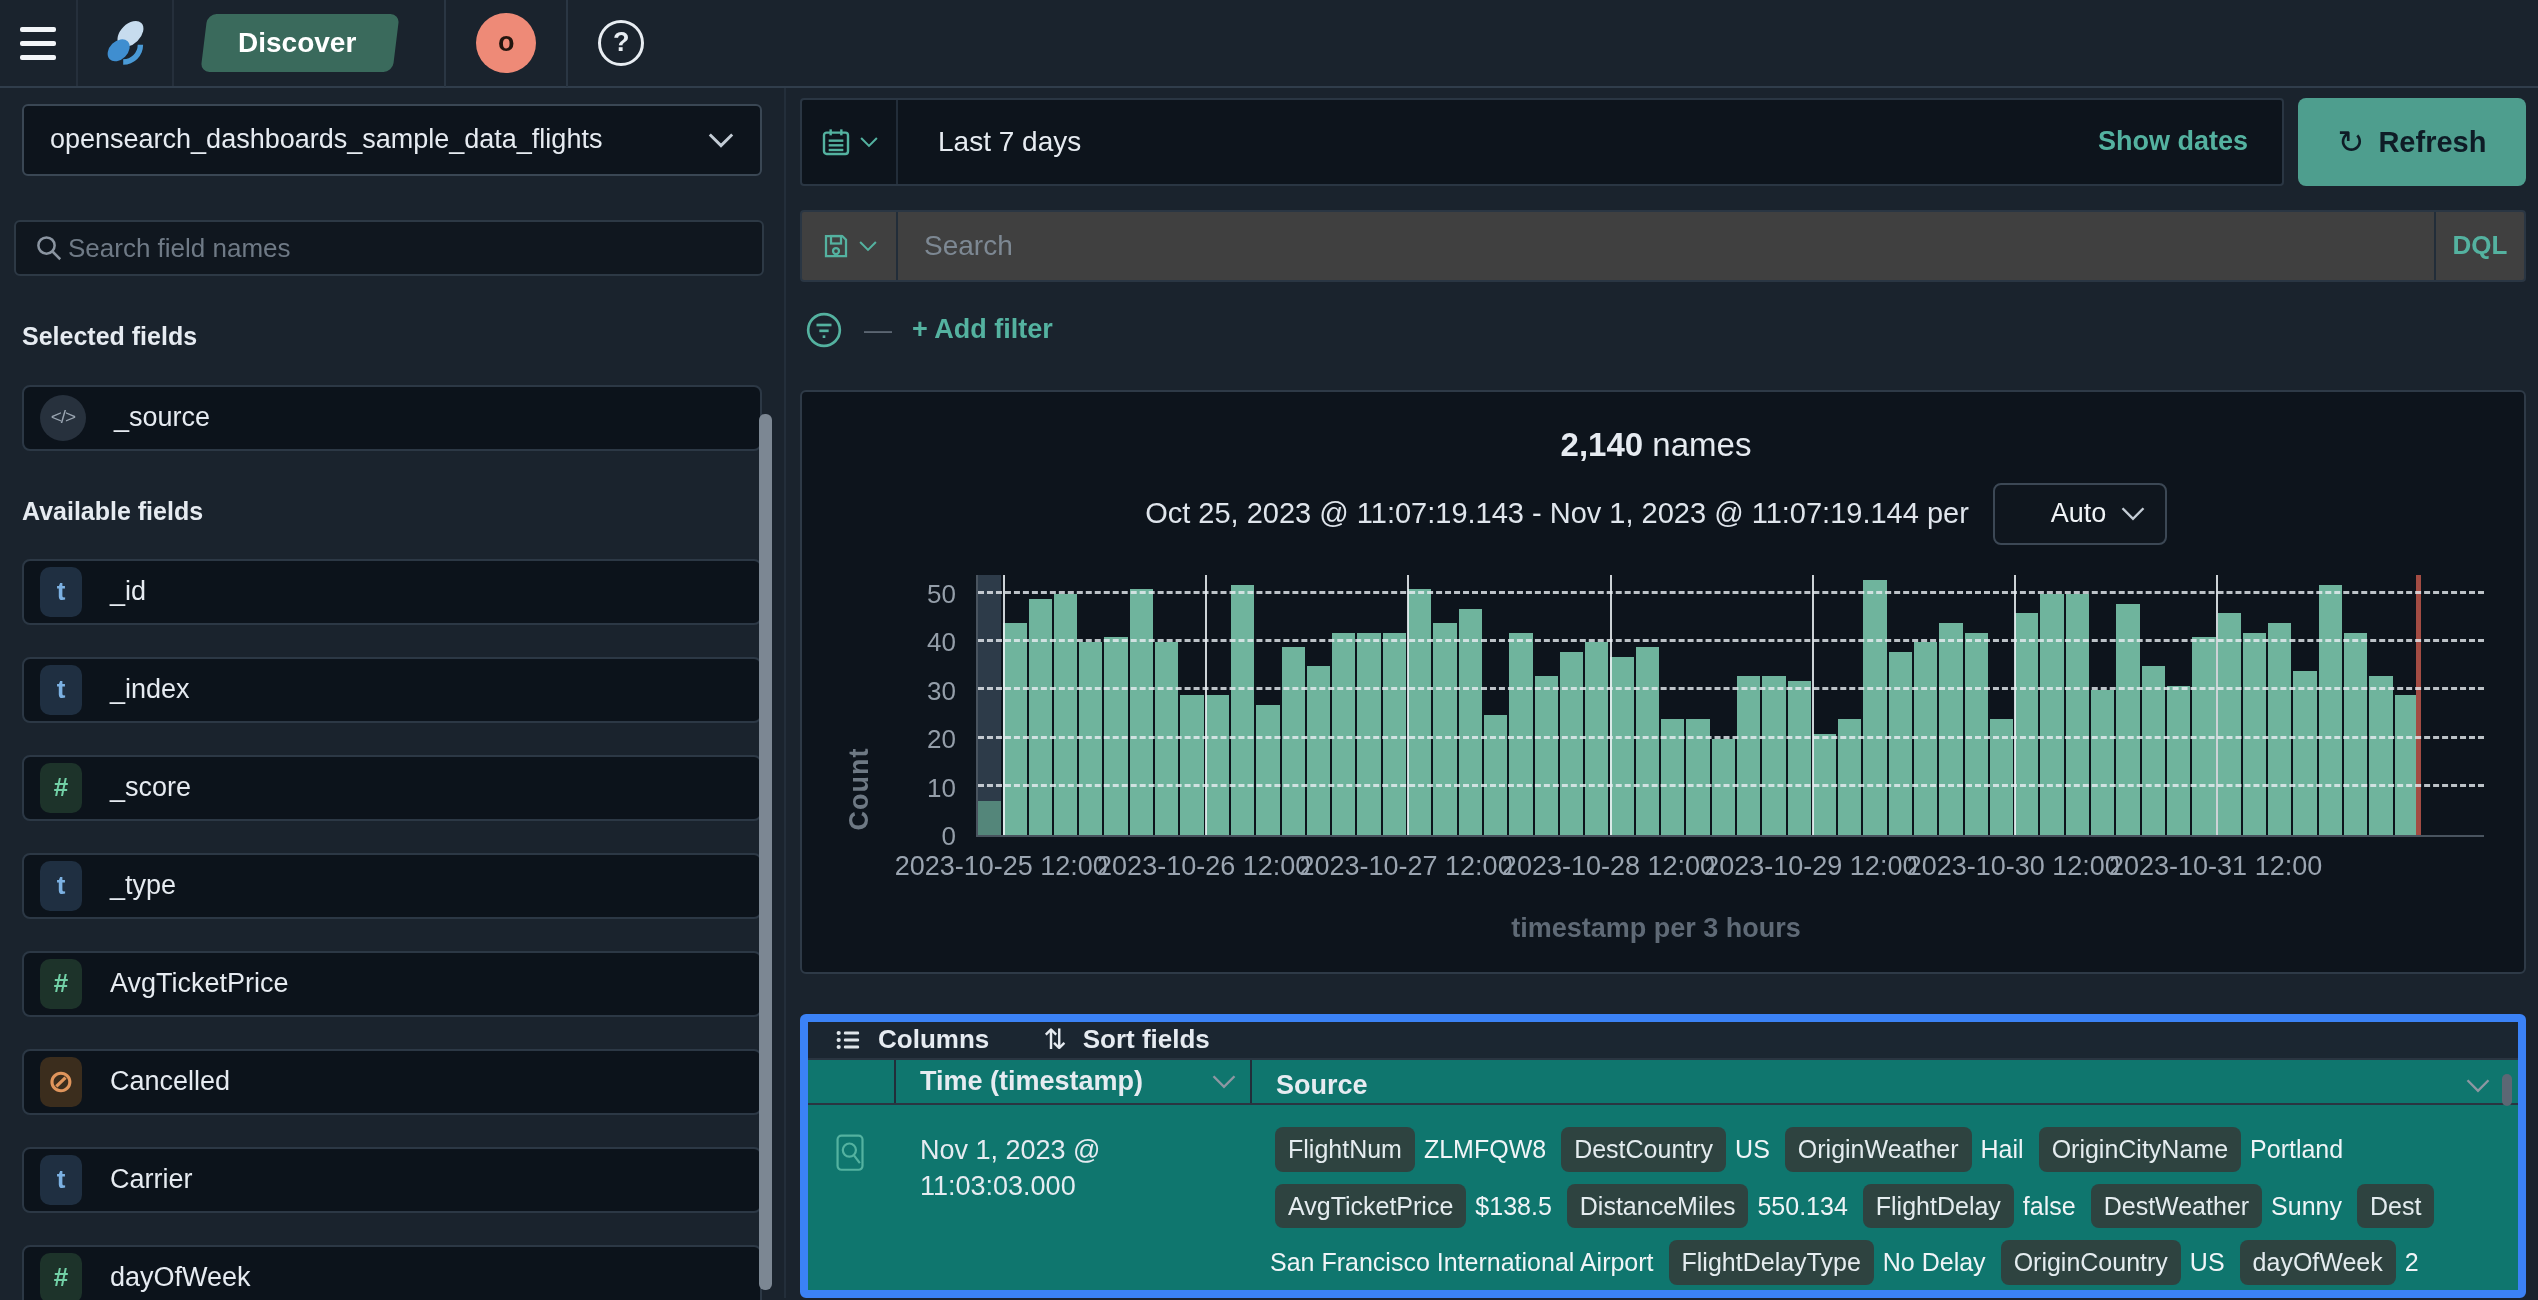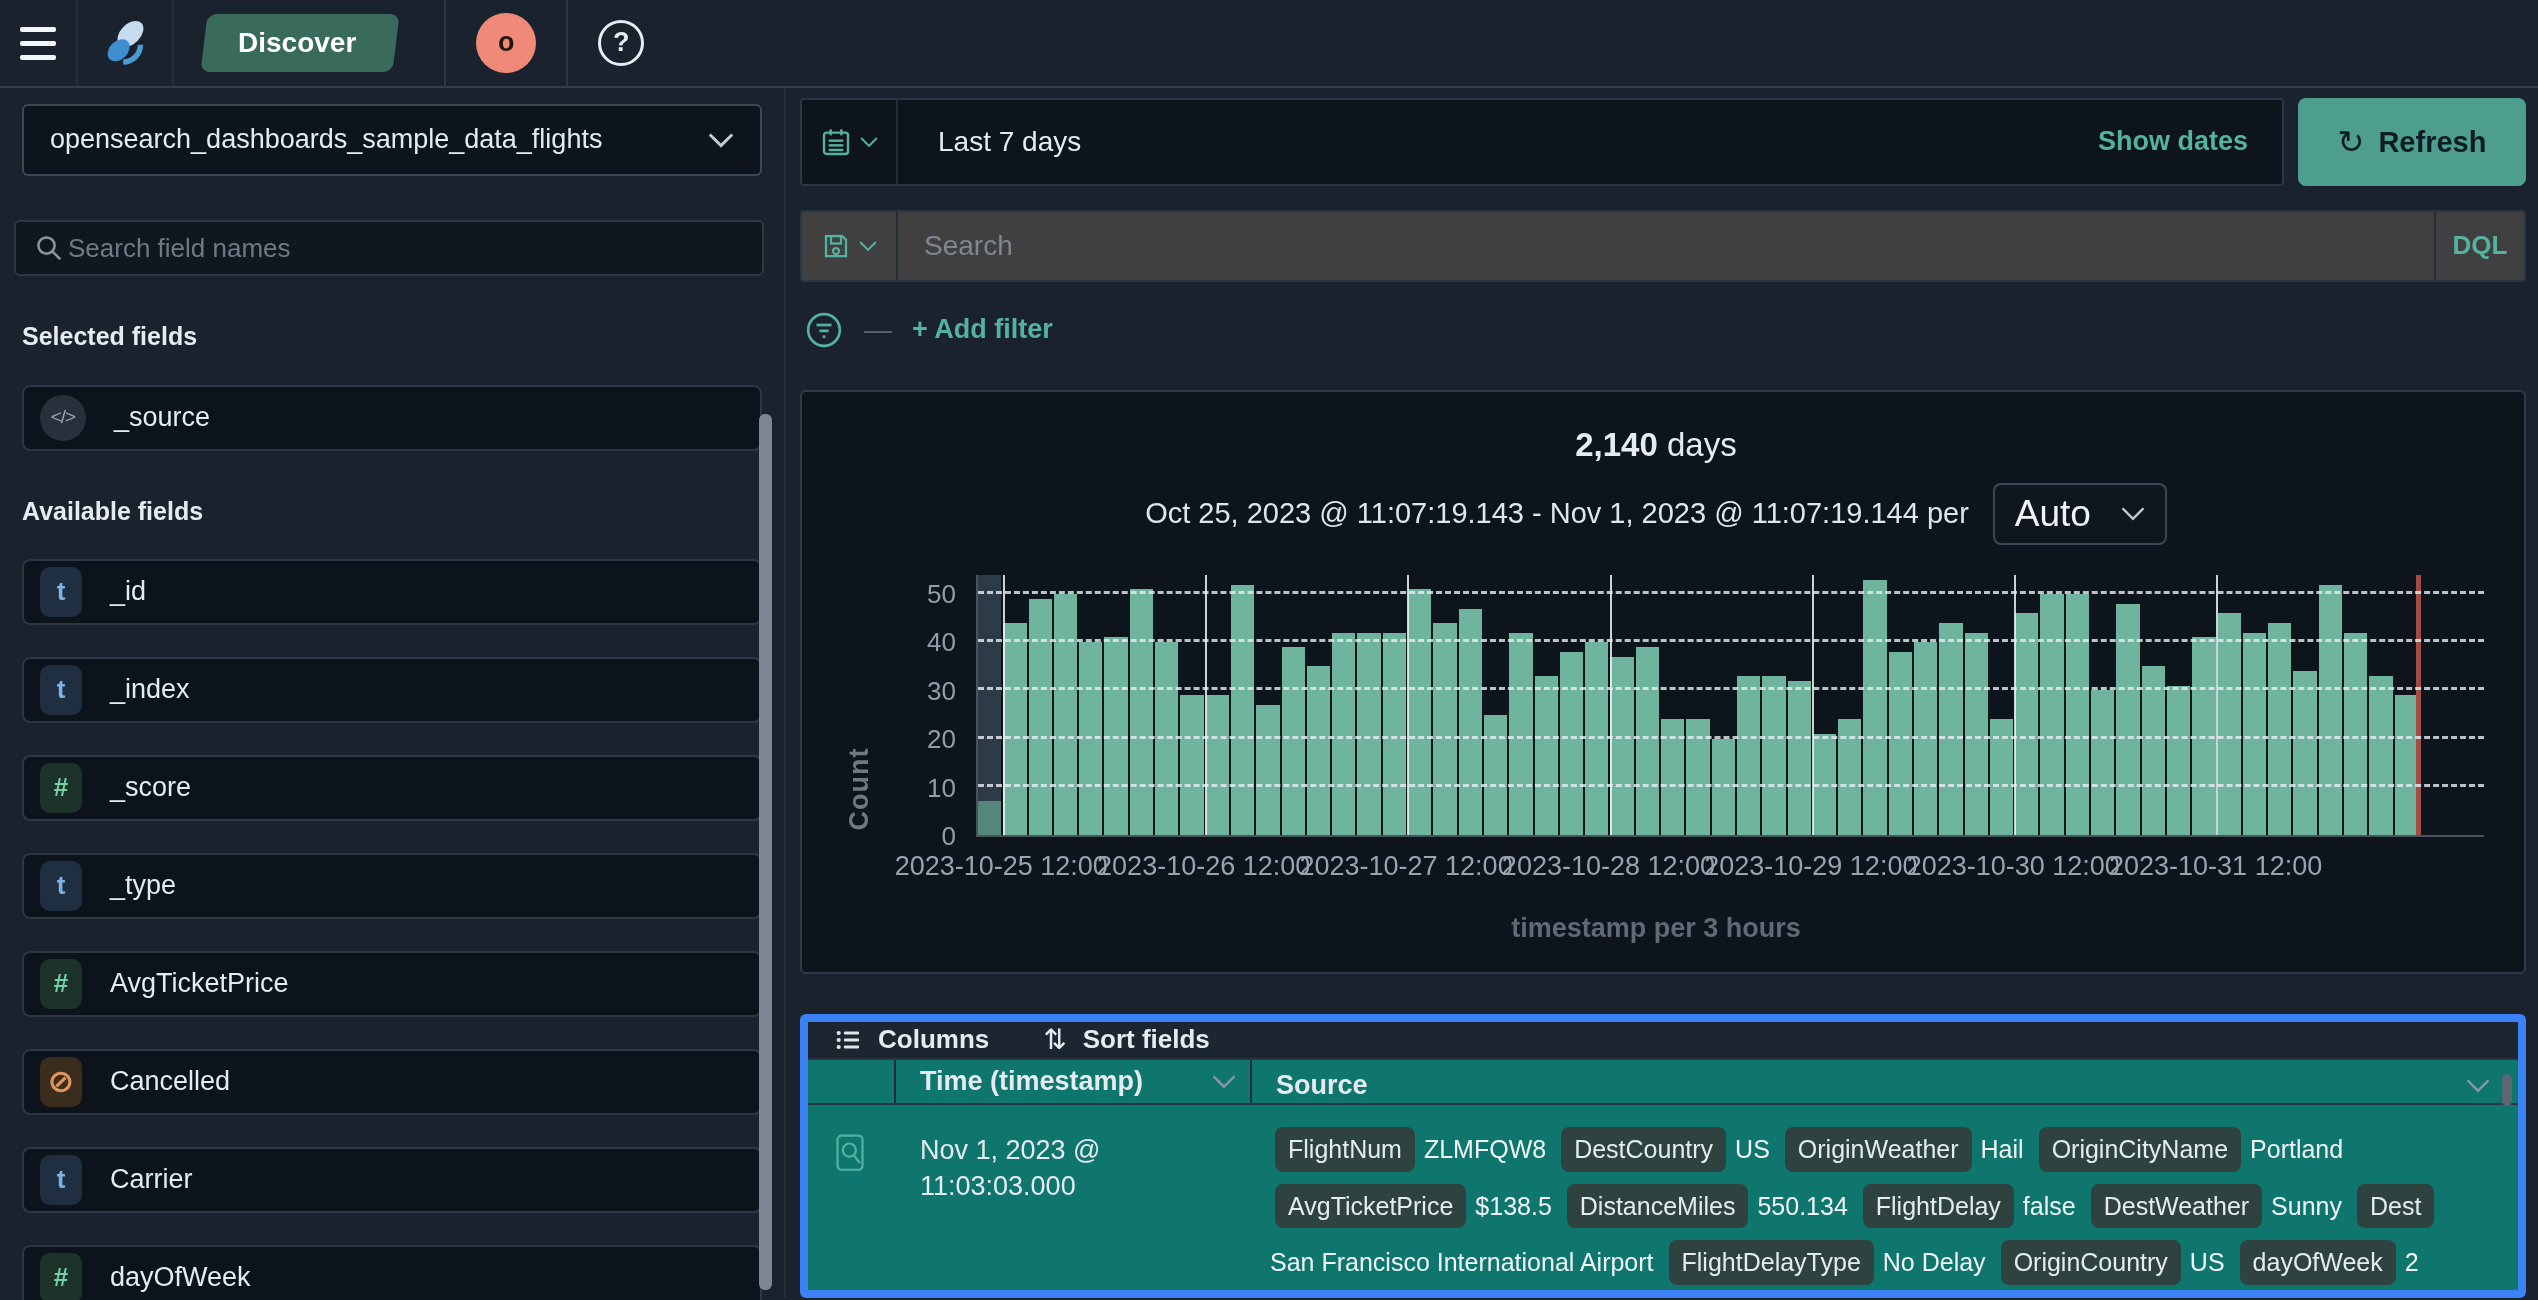--- a/index.html
+++ b/index.html
@@ -80,21 +80,21 @@
   .add-filter { color:#54b2a0; font-weight:700; font-size:27px; cursor:pointer; }
 
   
   .chart-panel { margin-top:36px; height:584px; background:#0d141c; border:2px solid #2e3a47; border-radius:6px;
                  padding:32px 40px 0 26px; display:flex; flex-direction:column; }
   .hits-line { text-align:center; font-size:33px; }
   .hits-line b { font-weight:700; }
   .sub-line { margin-top:16px; display:flex; justify-content:center; align-items:center; gap:24px; font-size:29px; color:#dfe5ec; }
   .interval-select { width:174px; height:62px; border:2px solid #3c4855; border-radius:8px; background:#0f161e;
                      display:flex; align-items:center; padding:0 20px; cursor:pointer; }
-  .interval-select span { flex:1; font-size:37px; color:#f0f3f6; }
+  .interval-select span { flex:1; font-size:27px; color:#f0f3f6;margin-left:36px; }
   .chart-area { margin-top:30px; display:flex; }
   .yaxis { width:148px; position:relative; height:262px; }
   .count-label { position:absolute; left:14px; top:50%; transform:translateY(-50%) ; writing-mode:vertical-rl; 
                  rotate:180deg; color:#6e7984; font-weight:700; font-size:27px; letter-spacing:1px; }
   .ytick { position:absolute; right:20px; transform:translateY(50%); color:#949ea9; font-size:26px; }
   .plot { flex:1; position:relative; height:262px; border-left:2px solid #49545f; border-bottom:2px solid #49545f; }
   .bars { position:absolute; left:0; right:66px; top:0; bottom:0; display:flex; align-items:flex-end; gap:2px; }
   .bar-slot { flex:1; height:100%; display:flex; align-items:flex-end; position:relative; }
   .bar { width:100%; background:#6fb49d; }
   .bar-slot.partial { background:#2d3b49; }
@@ -268,21 +268,21 @@
           <line x1="9.2" y1="12.5" x2="14.8" y2="12.5"></line>
           <line x1="11.2" y1="16" x2="12.8" y2="16"></line>
         </svg>
       <span class="dash">—</span>
       <span class="add-filter">+ Add filter</span>
     </div>
 
     <section class="chart-panel">
       <div class="hits-line">
         <b>2,140</b>
-        <span>days</span>
+        <span>names</span>
       </div>
       <div class="sub-line">
         <span>Oct 25, 2023 @ 11:07:19.143 - Nov 1, 2023 @ 11:07:19.144 per</span>
         <div class="interval-select">
           <span>Auto</span>
           <svg class="chev" width="24" height="15" viewBox="0 0 16 10" fill="none" stroke="#c3ccd5" stroke-width="1.6">
               <polyline points="1,1.5 8,8.5 15,1.5"></polyline>
             </svg>
         </div>
       </div>

